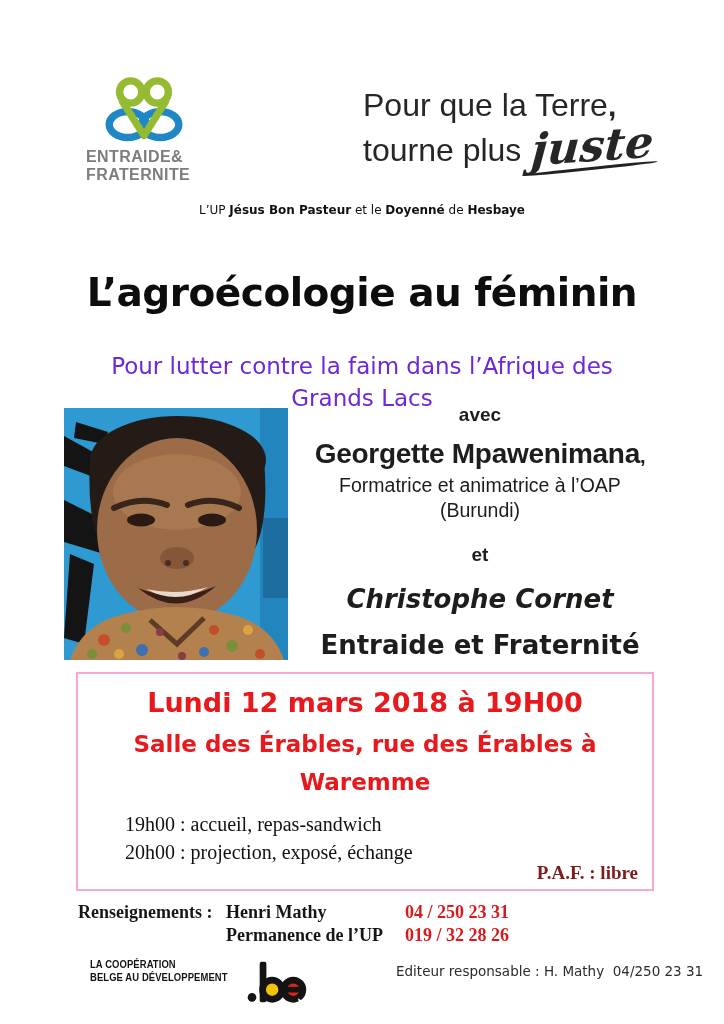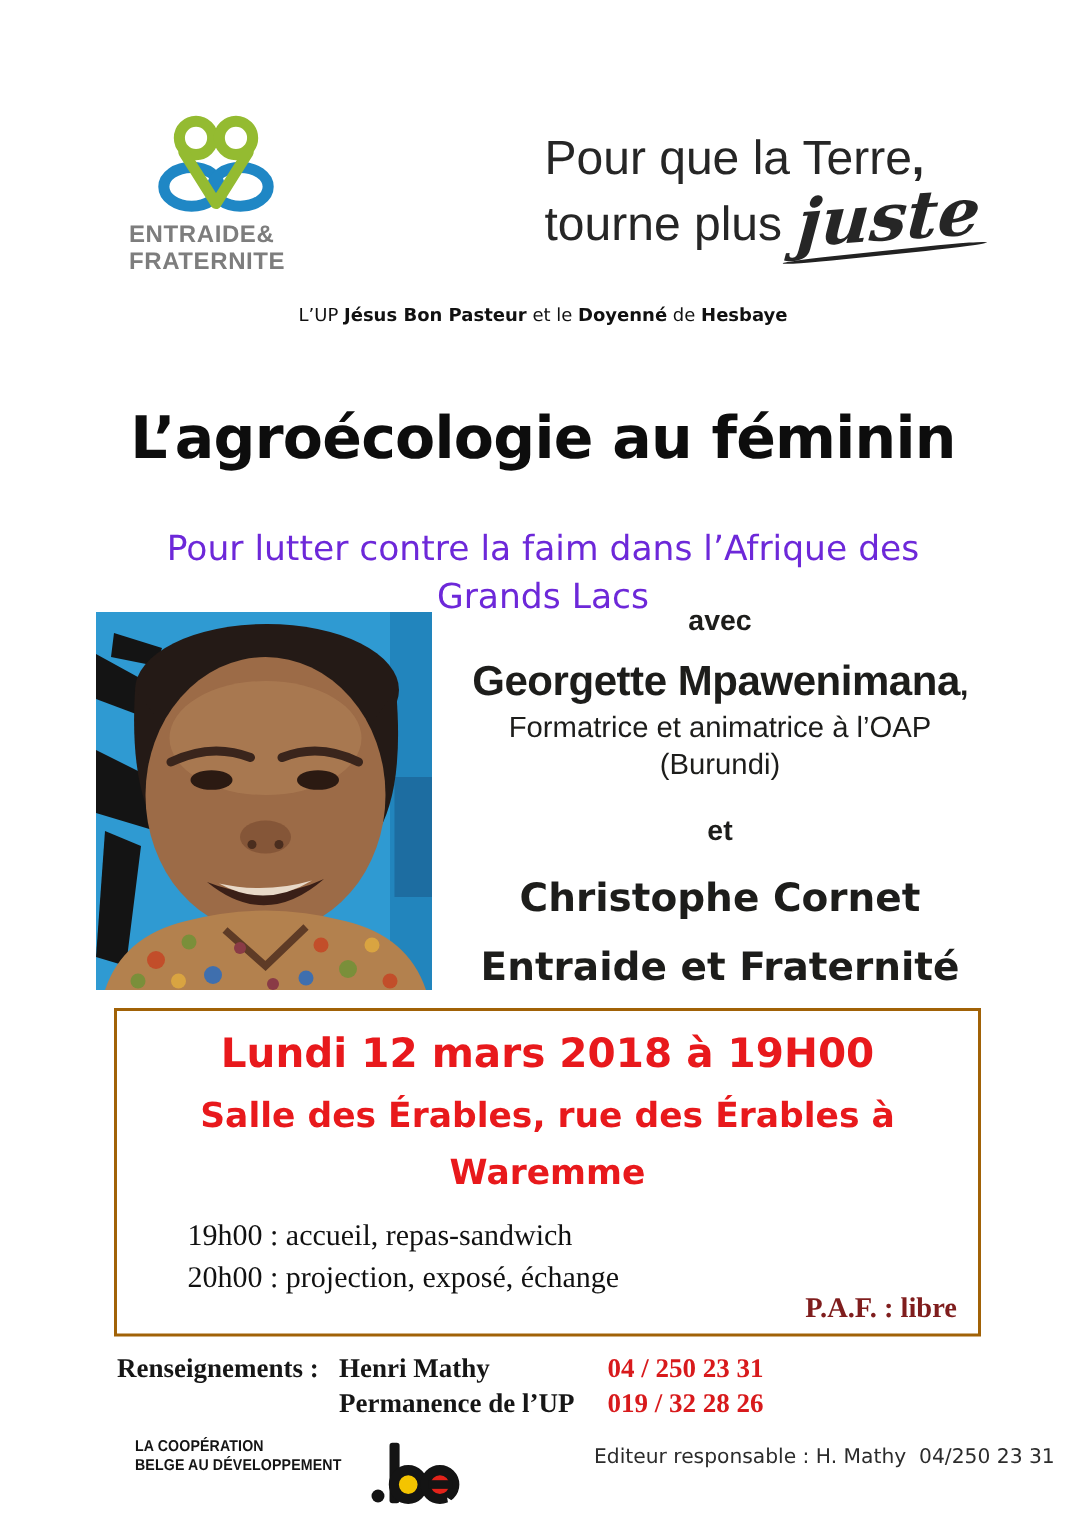--- a/index.html
+++ b/index.html
@@ -35,25 +35,25 @@
   
   .photo{position:absolute;left:64px;top:408px;width:224px;height:252px;}
   .speakers{position:absolute;left:296px;top:404px;width:368px;text-align:center;}
   .with-label{font-family:"Liberation Sans",sans-serif;font-weight:bold;font-size:19px;}
   .speaker1-name{font-family:"Liberation Sans",sans-serif;font-weight:bold;
     font-size:28px;margin-top:12px;letter-spacing:-.3px;}
   .speaker1-role{font-family:"Liberation Sans",sans-serif;font-size:19.5px;
     line-height:1.3;margin-top:3px;}
   .and-label{font-family:"Liberation Sans",sans-serif;font-weight:bold;
     font-size:19px;margin-top:20px;}
-  .speaker2-name{font-size:26px;font-weight:bold;margin-top:18px;}
+  .speaker2-name{font-size:26px;font-weight:bold;margin-top:18px;font-style:italic;}
   .speaker2-org{font-size:26px;font-weight:bold;margin-top:16px;}
   
   .event-box{position:absolute;left:76px;top:672px;width:578px;height:219px;
-    border:2px solid #a16207;box-sizing:border-box;text-align:center;}
+    border:2px solid #f9a8d4;box-sizing:border-box;text-align:center;}
   .event-datetime{color:#e8191c;font-weight:bold;font-size:27px;margin-top:13px;}
   .event-location{color:#e8191c;font-weight:bold;font-size:23px;line-height:1.65;margin-top:8px;}
   .event-schedule{font-family:"Liberation Serif",serif;font-size:20px;line-height:1.42;
     text-align:left;margin:8px 0 0 47px;color:#111;}
   .event-paf{position:absolute;right:14px;bottom:5px;
     font-family:"Liberation Serif",serif;font-weight:bold;font-size:19px;color:#7f1d1d;}
   
   .contacts{position:absolute;left:78px;top:902px;width:590px;height:48px;
     font-family:"Liberation Serif",serif;font-weight:bold;font-size:18px;color:#161616;}
   .contacts .c-label{position:absolute;left:0;top:0;}

